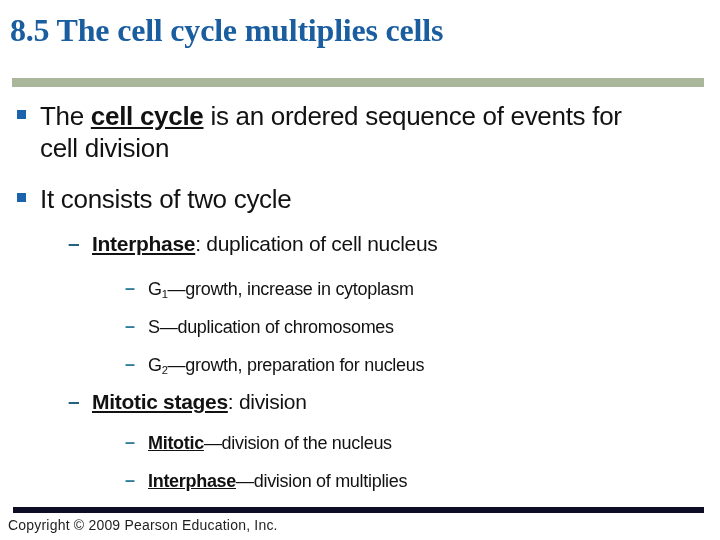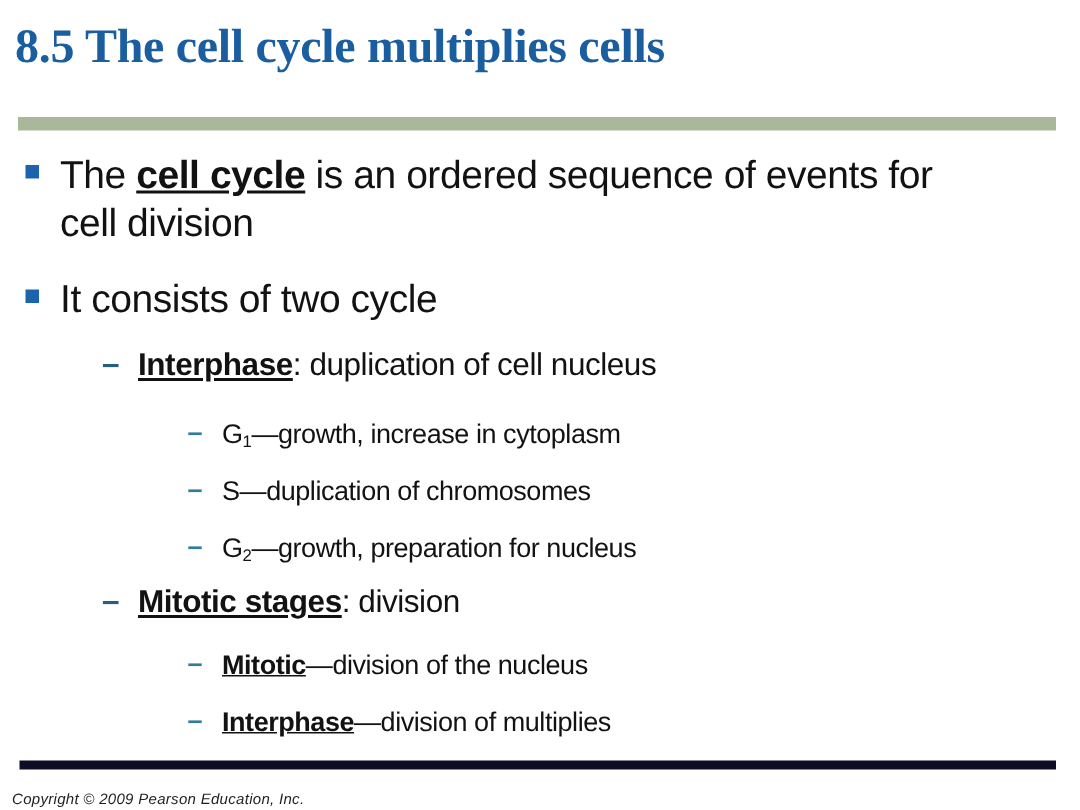--- a/index.html
+++ b/index.html
@@ -45,22 +45,22 @@
   .l3 .txt{width:520px;}
   .sub{font-size:0.62em; vertical-align:-0.28em;}
 
   
   .footer-bar{
     position:absolute; top:507px; left:13px;
     width:691px; height:6px;
     background:#0D0D26;
   }
   .copyright{
-    position:absolute; top:528px; left:8px;
-    font-size:10px; letter-spacing:0.2px; color:#1f1f1f;font-style:italic;
+    position:absolute; top:517px; left:8px;
+    font-size:14px; letter-spacing:0.2px; color:#1f1f1f;
   }
 </style>
 </head>
 <body>
 
 <h1 class="title">8.5 The cell cycle multiplies cells</h1>
 <div class="divider"></div>
 
 <div class="row l1" style="top:100px">
   <span class="sq"></span>

